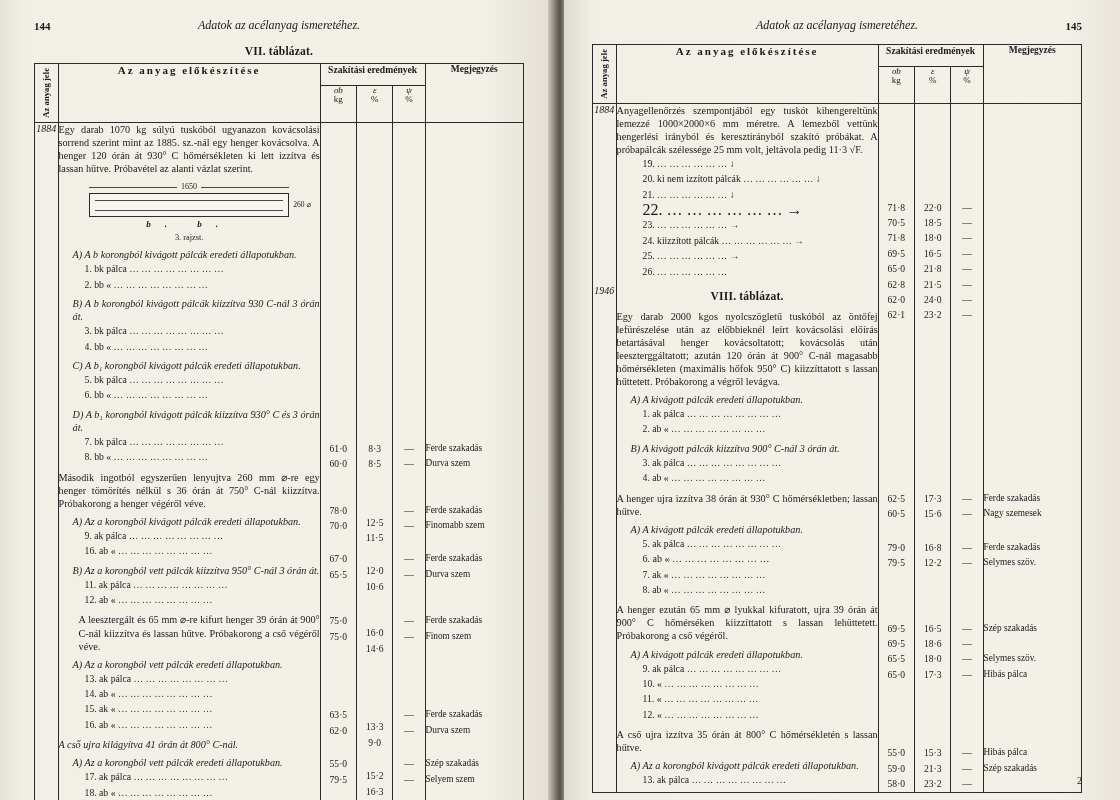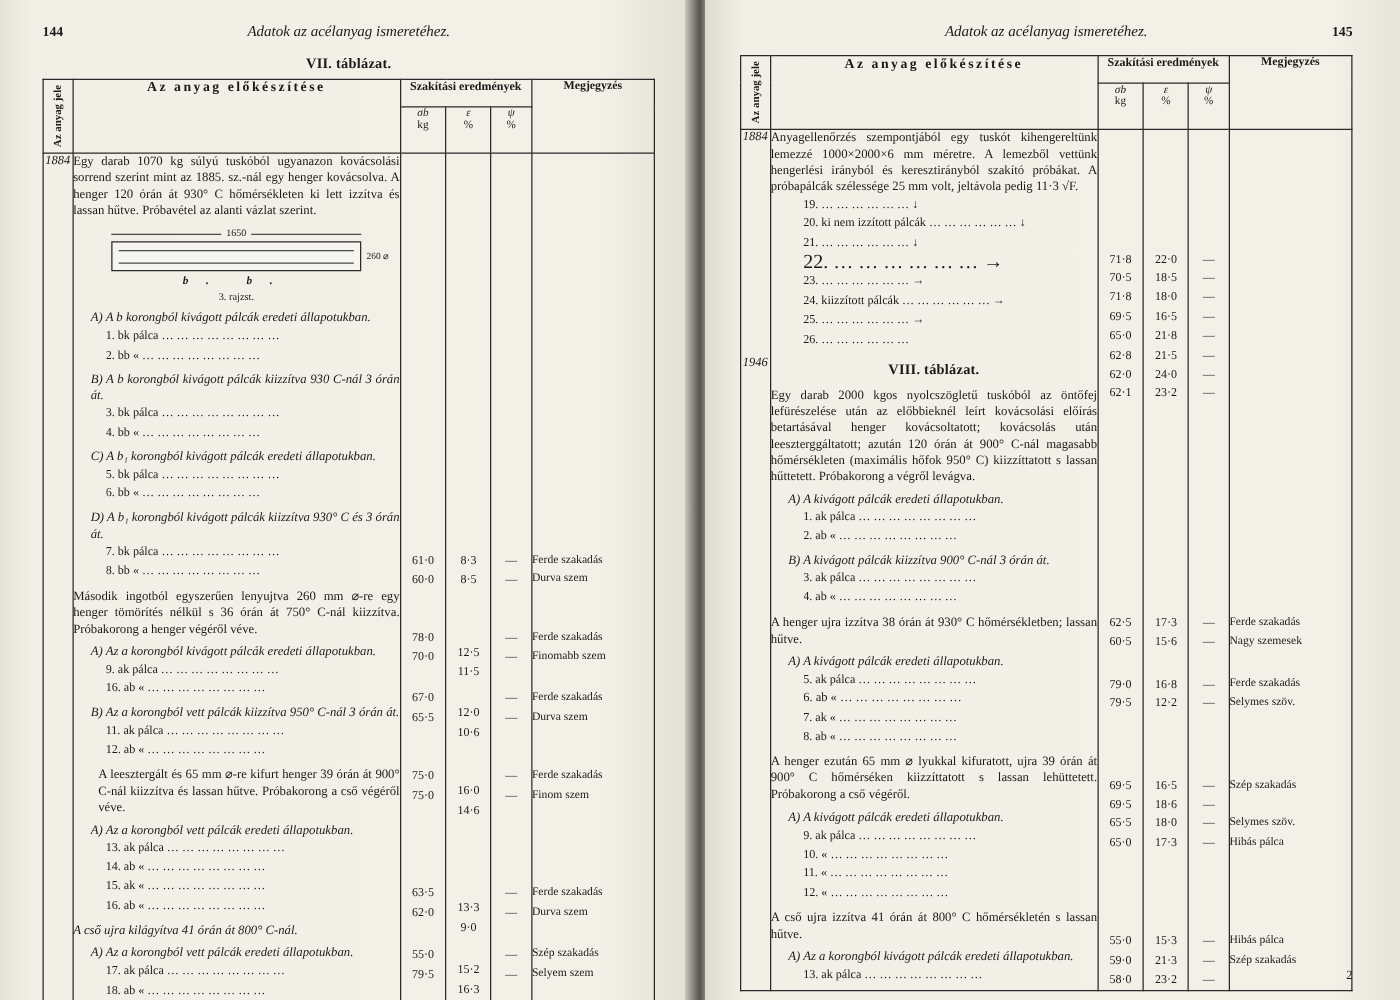--- a/index.html
+++ b/index.html
@@ -380,21 +380,21 @@
                   <div class="ind2" style="height: 15.4px; line-height: 15.4px; white-space: nowrap; overflow: hidden; font-size: 9.7px;">5. ak pálca  … … …  … … …  … …</div>
                   <div class="ind2" style="height: 15.4px; line-height: 15.4px; white-space: nowrap; overflow: hidden; font-size: 10px;">6. ab  «  … … …  … … …  … …</div>
                   <div class="ind2" style="height: 15.4px; line-height: 15.4px; white-space: nowrap; overflow: hidden; font-size: 9.7px;">7. ak  «  … … …  … … …  … …</div>
                   <div class="ind2" style="height: 15.4px; line-height: 15.4px; white-space: nowrap; overflow: hidden; font-size: 9.7px;">8. ab  «  … … …  … … …  … …</div>
                   <div style="margin-top: 6px;">A henger ezután 65 mm ⌀ lyukkal kifuratott, ujra 39 órán át 900° C hőmérséken kiizzíttatott s lassan lehüttetett. Próbakorong a cső végéről.</div>
                   <div class="ind it" style="margin-top: 5px;">A) A kivágott pálcák eredeti állapotukban.</div>
                   <div class="ind2" style="height: 15.4px; line-height: 15.4px; white-space: nowrap; overflow: hidden; font-size: 9.7px;">9. ak pálca  … … …  … … …  … …</div>
                   <div class="ind2" style="height: 15.4px; line-height: 15.4px; white-space: nowrap; overflow: hidden; font-size: 9.7px;">10.  «  … … …  … … …  … …</div>
                   <div class="ind2" style="height: 15.4px; line-height: 15.4px; white-space: nowrap; overflow: hidden; font-size: 9.7px;">11.  «  … … …  … … …  … …</div>
                   <div class="ind2" style="height: 15.4px; line-height: 15.4px; white-space: nowrap; overflow: hidden; font-size: 9.7px;">12.  «  … … …  … … …  … …</div>
-                  <div style="margin-top: 6px;">A cső ujra izzítva 41 órán át 800° C hőmérsékletén s lassan hűtve.</div>
+                  <div style="margin-top: 6px;">A cső ujra izzítva 35 órán át 800° C hőmérsékletén s lassan hűtve.</div>
                   <div class="ind it" style="margin-top: 5px;">A) Az a korongból kivágott pálcák eredeti állapotukban.</div>
                   <div class="ind2" style="height: 15.4px; line-height: 15.4px; white-space: nowrap; overflow: hidden; font-size: 9.7px;">13. ak pálca  … … …  … … …  … …</div>
                 </div>
           </td>
           <td class="num">
                 <div id="R-colA">
                   <div style="height: 96px;"></div>
                   <div style="height: 15.4px; line-height: 15.4px;">71·8</div>
                   <div style="height: 15.4px; line-height: 15.4px;">70·5</div>
                   <div style="height: 15.4px; line-height: 15.4px;">71·8</div>

